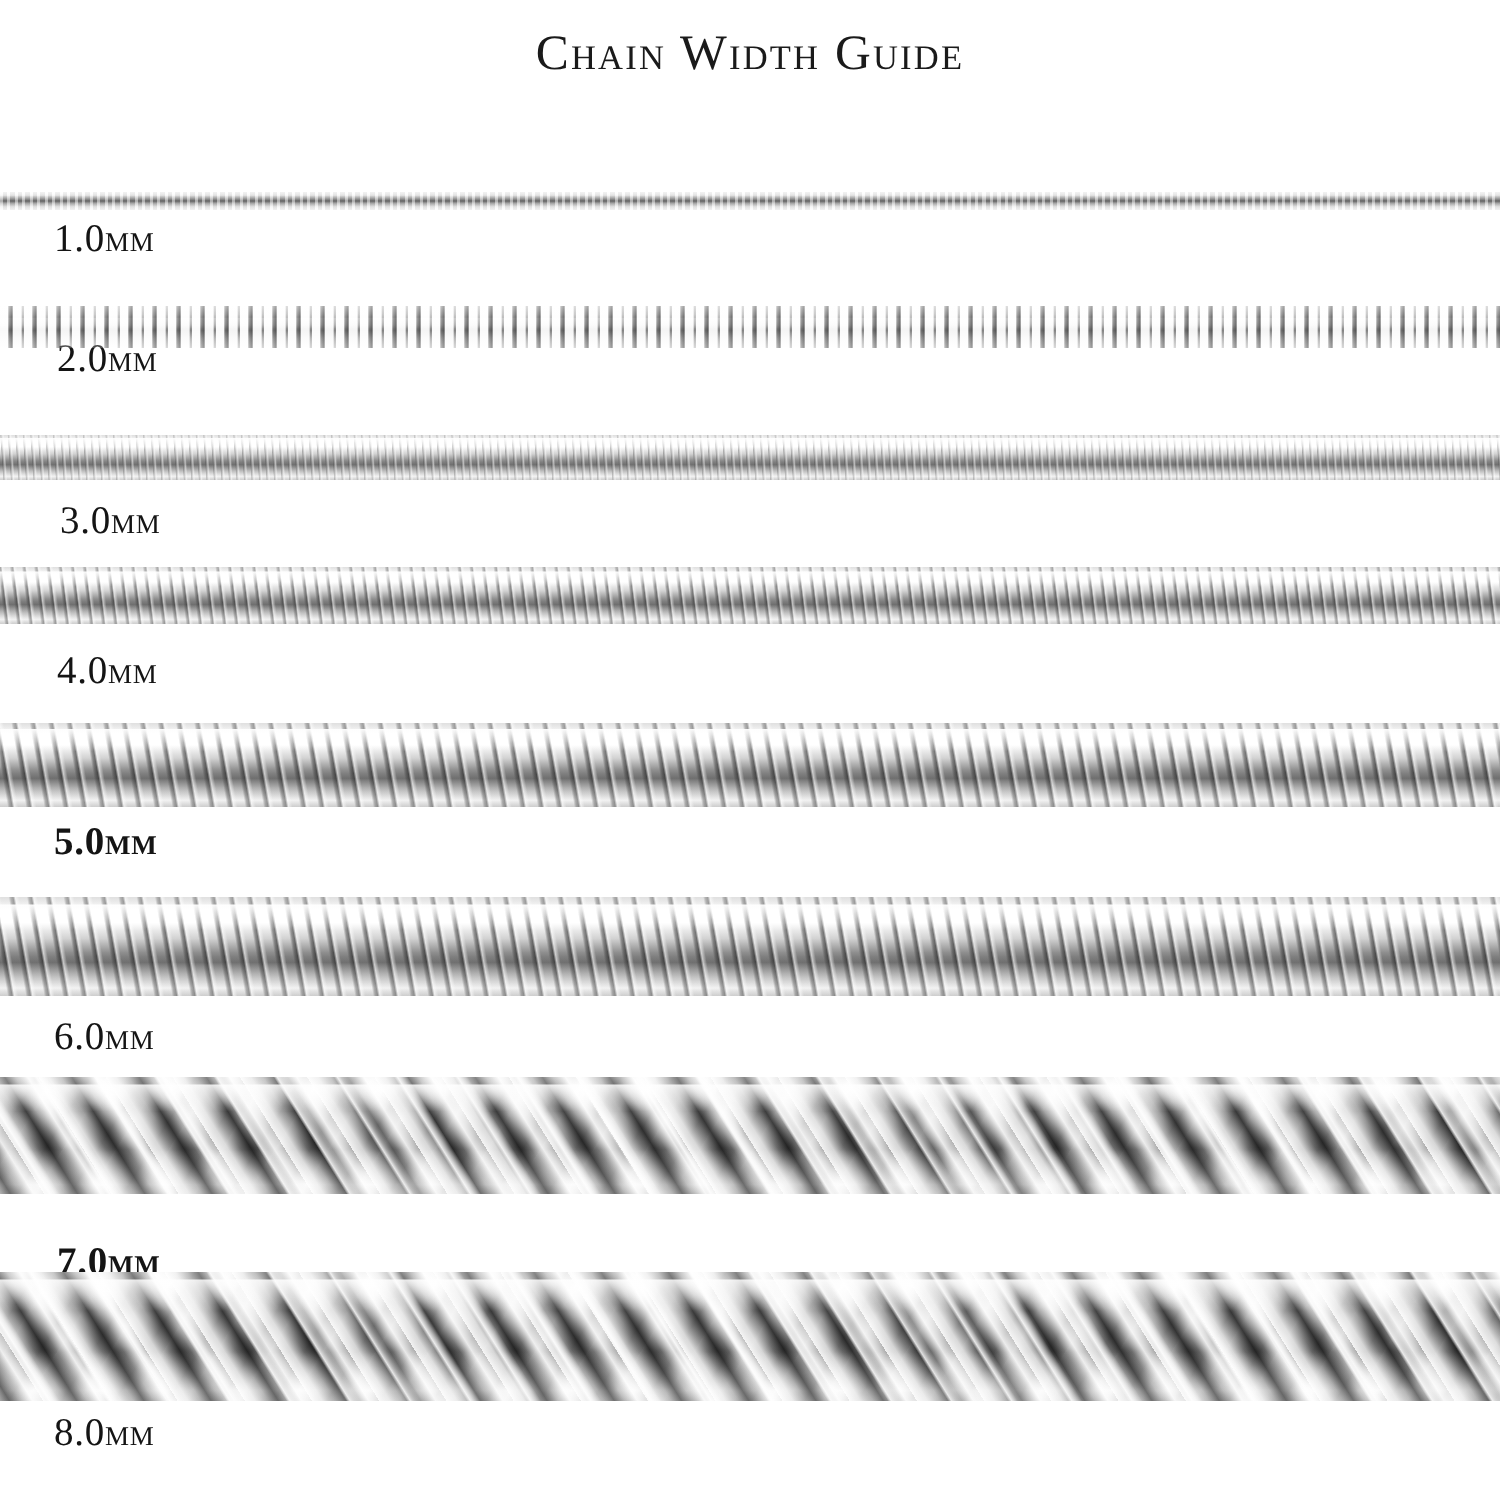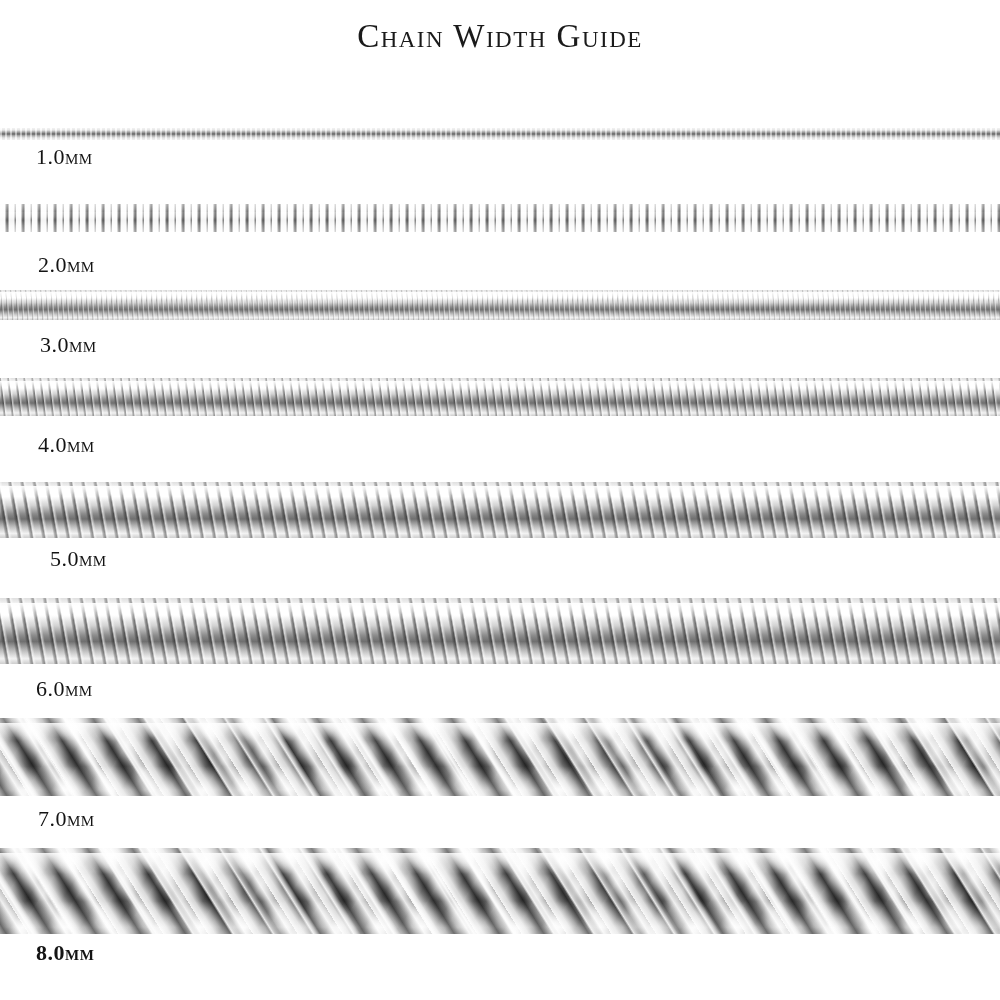--- a/index.html
+++ b/index.html
@@ -36,21 +36,21 @@
   }
   .chain {
     position: absolute;
     left: 0;
     width: 1000px;
     overflow: hidden;
   }
   .label {
     position: absolute;
     font-family: "Liberation Serif", serif;
-    font-size: 22px;
+    font-size: 26px;
     font-variant: small-caps;
     letter-spacing: 0.5px;
     color: #141414;
     white-space: nowrap;
   }
 
   
 
   
   .c-thin1 {
@@ -237,47 +237,47 @@
   <div id="title">Chain Width Guide</div>
 
   <div class="chain c-thin1" style="top:128px;height:12px;">
     <div class="shade"></div>
   </div>
   <div class="label" style="top:144px;left:36px;">1.0mm</div>
 
   <div class="chain c-bead" style="top:204px;height:28px;">
     <div class="shade"></div>
   </div>
-  <div class="label" style="top:252px;left:38px;">2.0mm</div>
+  <div class="label" style="top:224px;left:38px;">2.0mm</div>
 
   <div class="chain c-snake fine" style="top:290px;height:30px;">
     <div class="shade"></div>
   </div>
   <div class="label" style="top:332px;left:40px;">3.0mm</div>
 
   <div class="chain c-snake" style="top:378px;height:38px;">
     <div class="shade"></div>
   </div>
   <div class="label" style="top:432px;left:38px;">4.0mm</div>
 
   <div class="chain c-snake coarse" style="top:482px;height:56px;">
     <div class="shade"></div>
   </div>
-  <div class="label" style="top:546px;left:50px;">5.0mm</div>
+  <div class="label" style="top:546px;left:36px;font-weight:bold;">5.0mm</div>
 
   <div class="chain c-snake coarse" style="top:598px;height:66px;">
     <div class="shade"></div>
   </div>
   <div class="label" style="top:676px;left:36px;text-align:right;">6.0mm</div>
 
   <div class="chain c-rope" style="top:718px;height:78px;">
     <div class="rope-hi"></div>
     <div class="shade"></div>
   </div>
-  <div class="label" style="top:806px;left:38px;">7.0mm</div>
+  <div class="label" style="top:826px;left:38px;font-weight:bold;">7.0mm</div>
 
   <div class="chain c-rope" style="top:848px;height:86px;">
     <div class="rope-hi"></div>
     <div class="shade"></div>
   </div>
-  <div class="label" style="top:940px;left:36px;font-weight:bold;">8.0mm</div>
+  <div class="label" style="top:940px;left:36px;">8.0mm</div>
 
 </div>
 
 </body></html>

